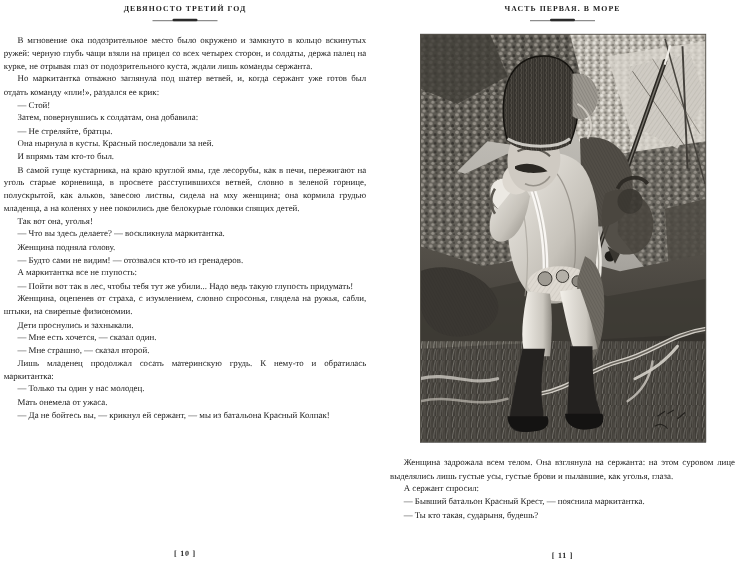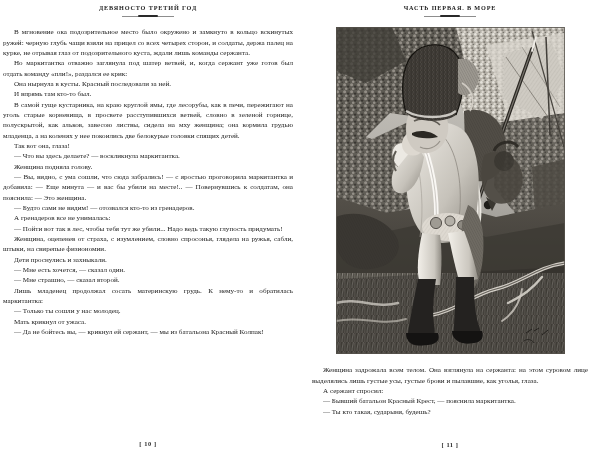--- a/index.html
+++ b/index.html
@@ -119,37 +119,39 @@
 <div class="spread">
 
   <div class="page page-left">
 
     <div class="running-head">ДЕВЯНОСТО ТРЕТИЙ ГОД</div>
     <div class="head-rule"></div>
 
     <div class="body-text">
       <p>В мгновение ока подозрительное место было окружено и замкнуто в кольцо вскинутых ружей: черную глубь чащи взяли на прицел со всех четырех сторон, и солдаты, держа палец на курке, не отрывая глаз от подозрительного куста, ждали лишь команды сержанта.</p>
       <p>Но маркитантка отважно заглянула под шатер ветвей, и, когда сержант уже готов был отдать команду «пли!», раздался ее крик:</p>
+      <p>— Стой!</p>
+      <p>Затем, повернувшись к солдатам, она добавила:</p>
+      <p>— Не стреляйте, братцы.</p>
       <p>Она нырнула в кусты. Красный последовали за ней.</p>
       <p>И впрямь там кто-то был.</p>
       <p>В самой гуще кустарника, на краю круглой ямы, где лесорубы, как в печи, пережигают на уголь старые корневища, в просвете расступившихся ветвей, словно в зеленой горнице, полускрытой, как альков, завесою листвы, сидела на мху женщина; она кормила грудью младенца, а на коленях у нее покоились две белокурые головки спящих детей.</p>
-      <p>Так вот она, глаза!</p>
+      <p>Так вот она, уголья!</p>
       <p>— Что вы здесь делаете? — воскликнула маркитантка.</p>
       <p>Женщина подняла голову.</p>
-      <p>— Вы, видно, с ума сошли, что сюда забрались! — с яростью проговорила маркитантка и добавила: — Еще минута — и вас бы убили на месте!.. — Повернувшись к солдатам, она пояснила: — Это женщина.</p>
       <p>— Будто сами не видим! — отозвался кто-то из гренадеров.</p>
-      <p>А гренадеров все не унималась:</p>
+      <p>А маркитантка все не глупость:</p>
       <p>— Пойти вот так в лес, чтобы тебя тут же убили... Надо ведь такую глупость придумать!</p>
       <p>Женщина, оцепенев от страха, с изумлением, словно спросонья, глядела на ружья, сабли, штыки, на свирепые физиономии.</p>
       <p>Дети проснулись и захныкали.</p>
       <p>— Мне есть хочется, — сказал один.</p>
       <p>— Мне страшно, — сказал второй.</p>
       <p>Лишь младенец продолжал сосать материнскую грудь. К нему-то и обратилась маркитантка:</p>
-      <p>— Только ты сошли у нас молодец.</p>
-      <p>Мать крикнул от ужаса.</p>
+      <p>— Только ты один у нас молодец.</p>
+      <p>Мать онемела от ужаса.</p>
       <p>— Да не бойтесь вы, — крикнул ей сержант, — мы из батальона Красный Колпак!</p>
     </div>
 
     <div class="folio">[ 10 ]</div>
   </div>
 
   <div class="page page-right">
 
     <div class="running-head">ЧАСТЬ ПЕРВАЯ. В МОРЕ</div>
     <div class="head-rule"></div>

